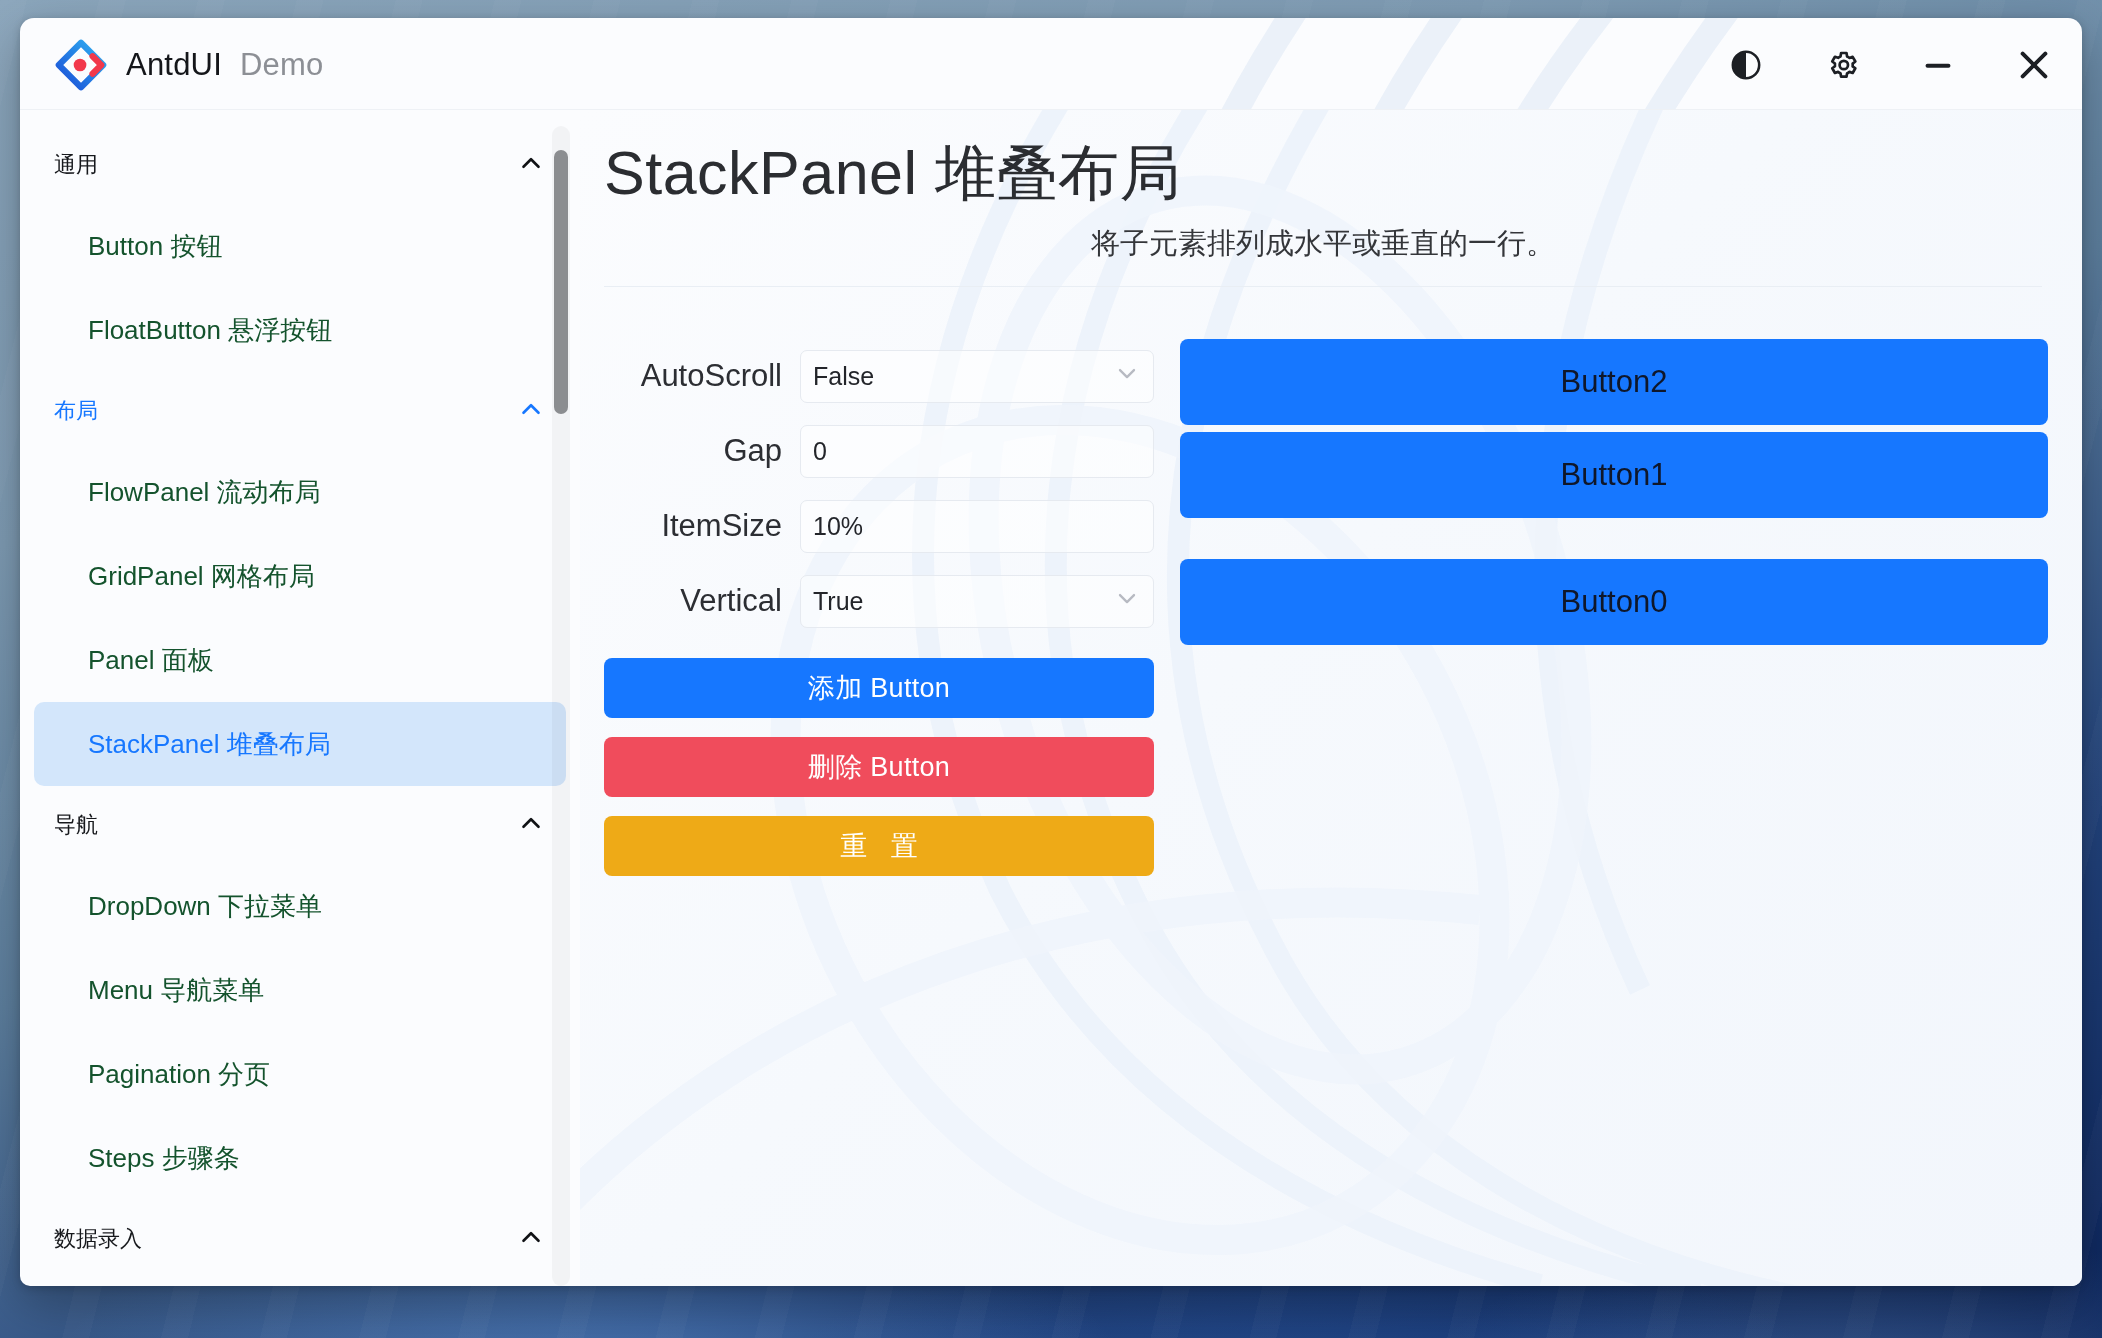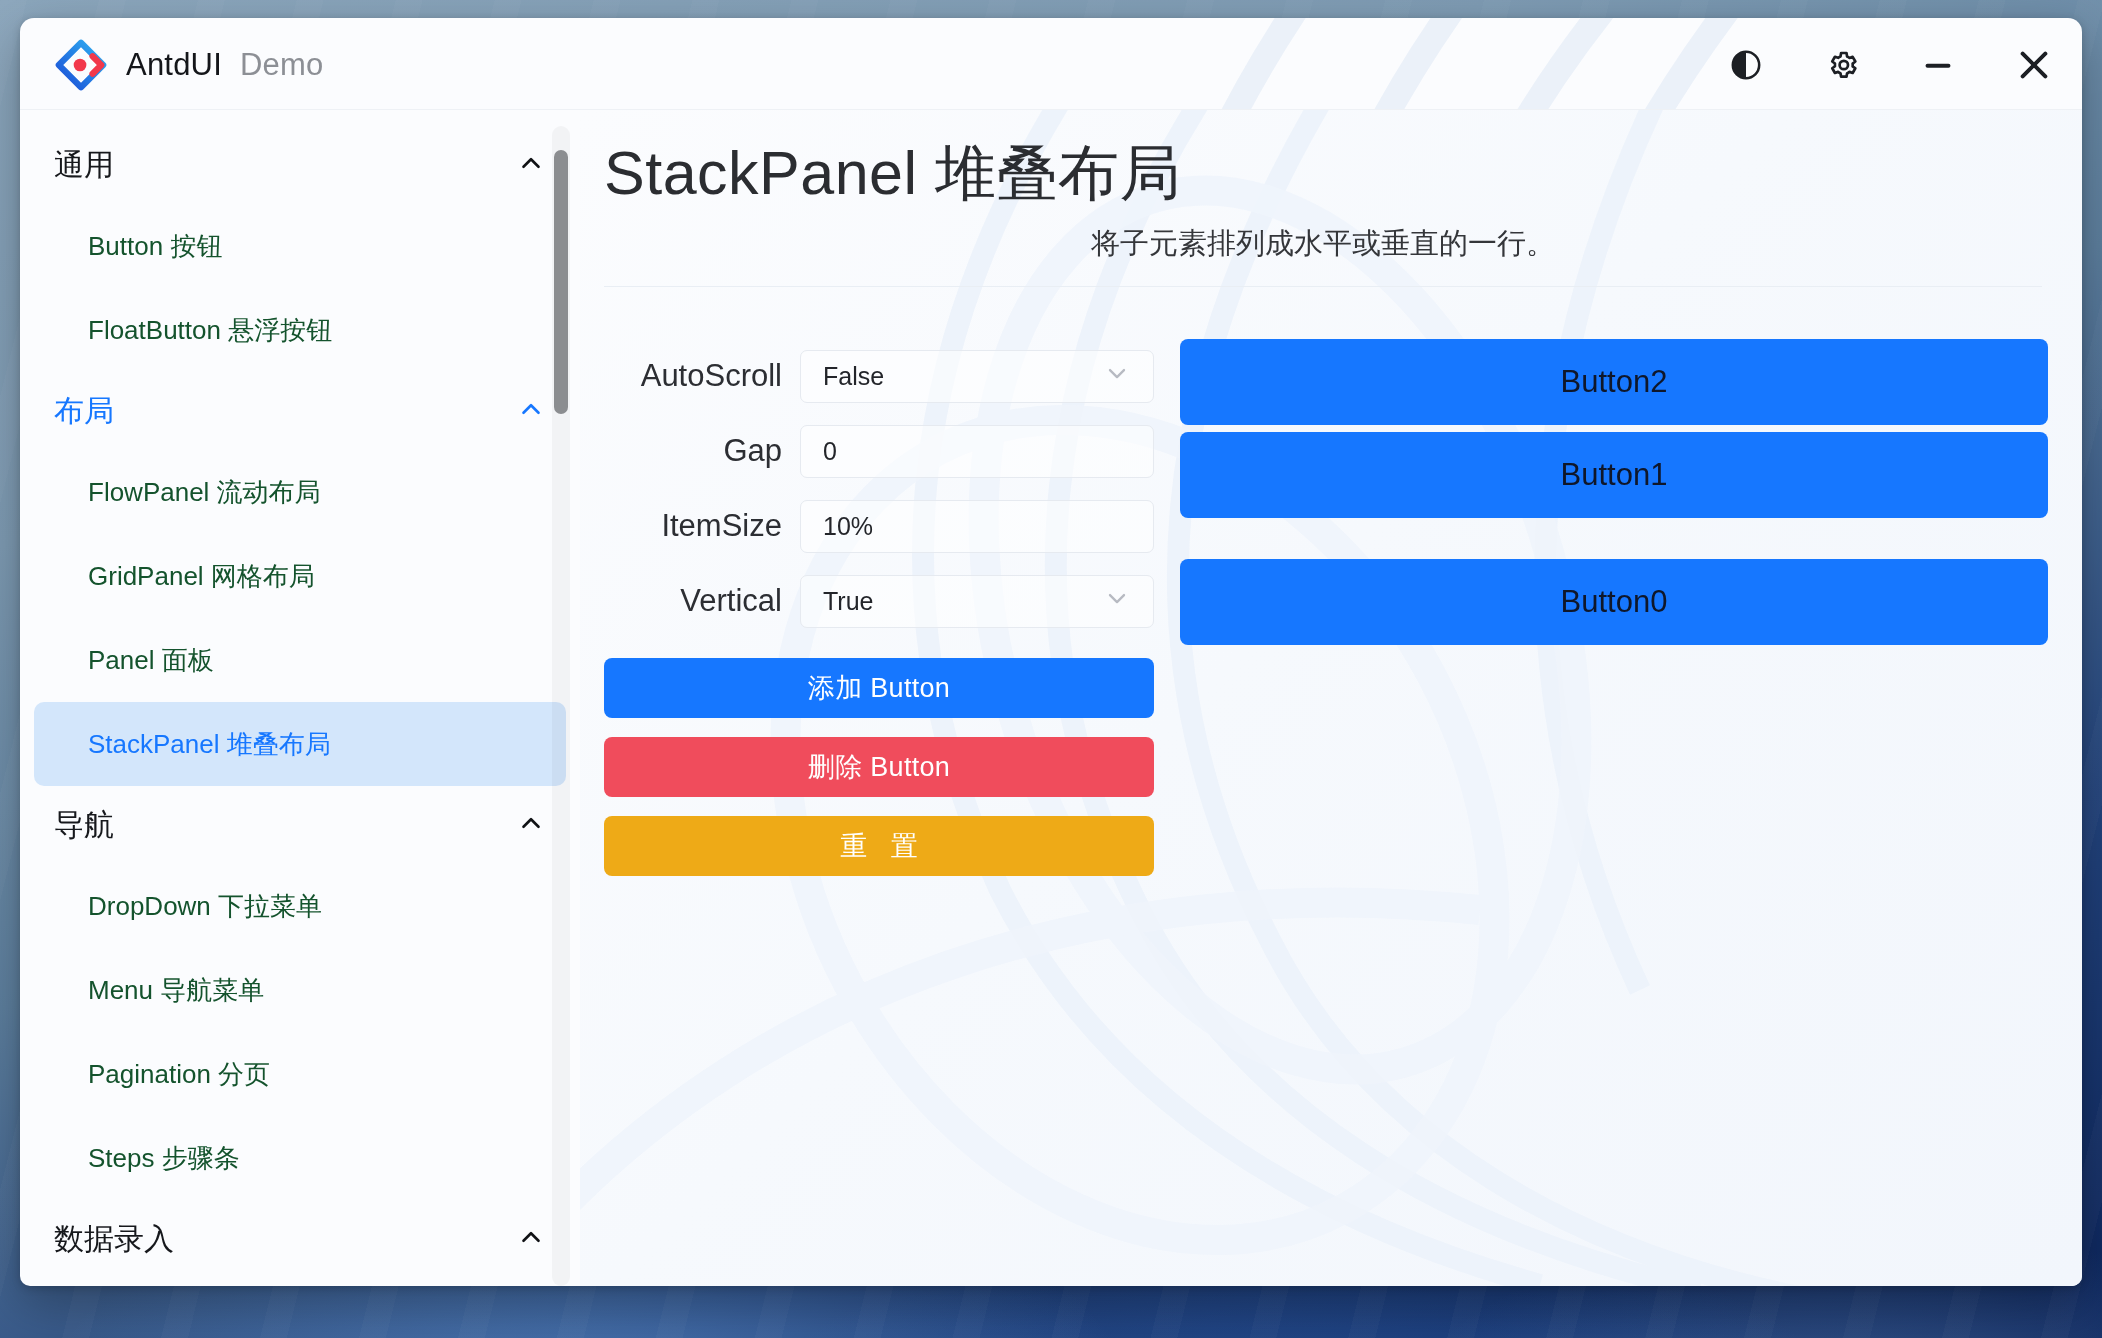--- a/index.html
+++ b/index.html
@@ -123,21 +123,21 @@
   #sidebar-scroll { padding: 16px 0 0 0; }
 
   .nav-group {
     height: 78px;
     display: flex;
     align-items: center;
     padding: 0 34px 0 34px;
     cursor: pointer;
   }
   .nav-group .g-label {
-    font-size: 30px;
+    font-size: 22px;
     color: #16181c;
   }
   .nav-group.active .g-label { color: #1677ff; }
   .nav-group .g-chev { margin-left: auto; display: block; }
 
   .nav-item {
     height: 84px;
     margin: 0 14px;
     border-radius: 10px;
     display: flex;
@@ -235,21 +235,21 @@
     white-space: nowrap;
   }
   .field {
     flex: 1 1 auto;
     height: 53px;
     border: 1px solid #e6eaf0;
     border-radius: 7px;
     background: rgba(255,255,255,.55);
     display: flex;
     align-items: center;
-    padding: 0 22px;
+    padding: 0 12px;
     font-size: 25px;
     color: #23252a;
     cursor: text;
   }
   .field.select { cursor: pointer; }
   .field .val { flex: 1 1 auto; }
   .field .chev { flex: 0 0 auto; opacity: .42; display: block; }
 
   .act-btn {
     display: block;

